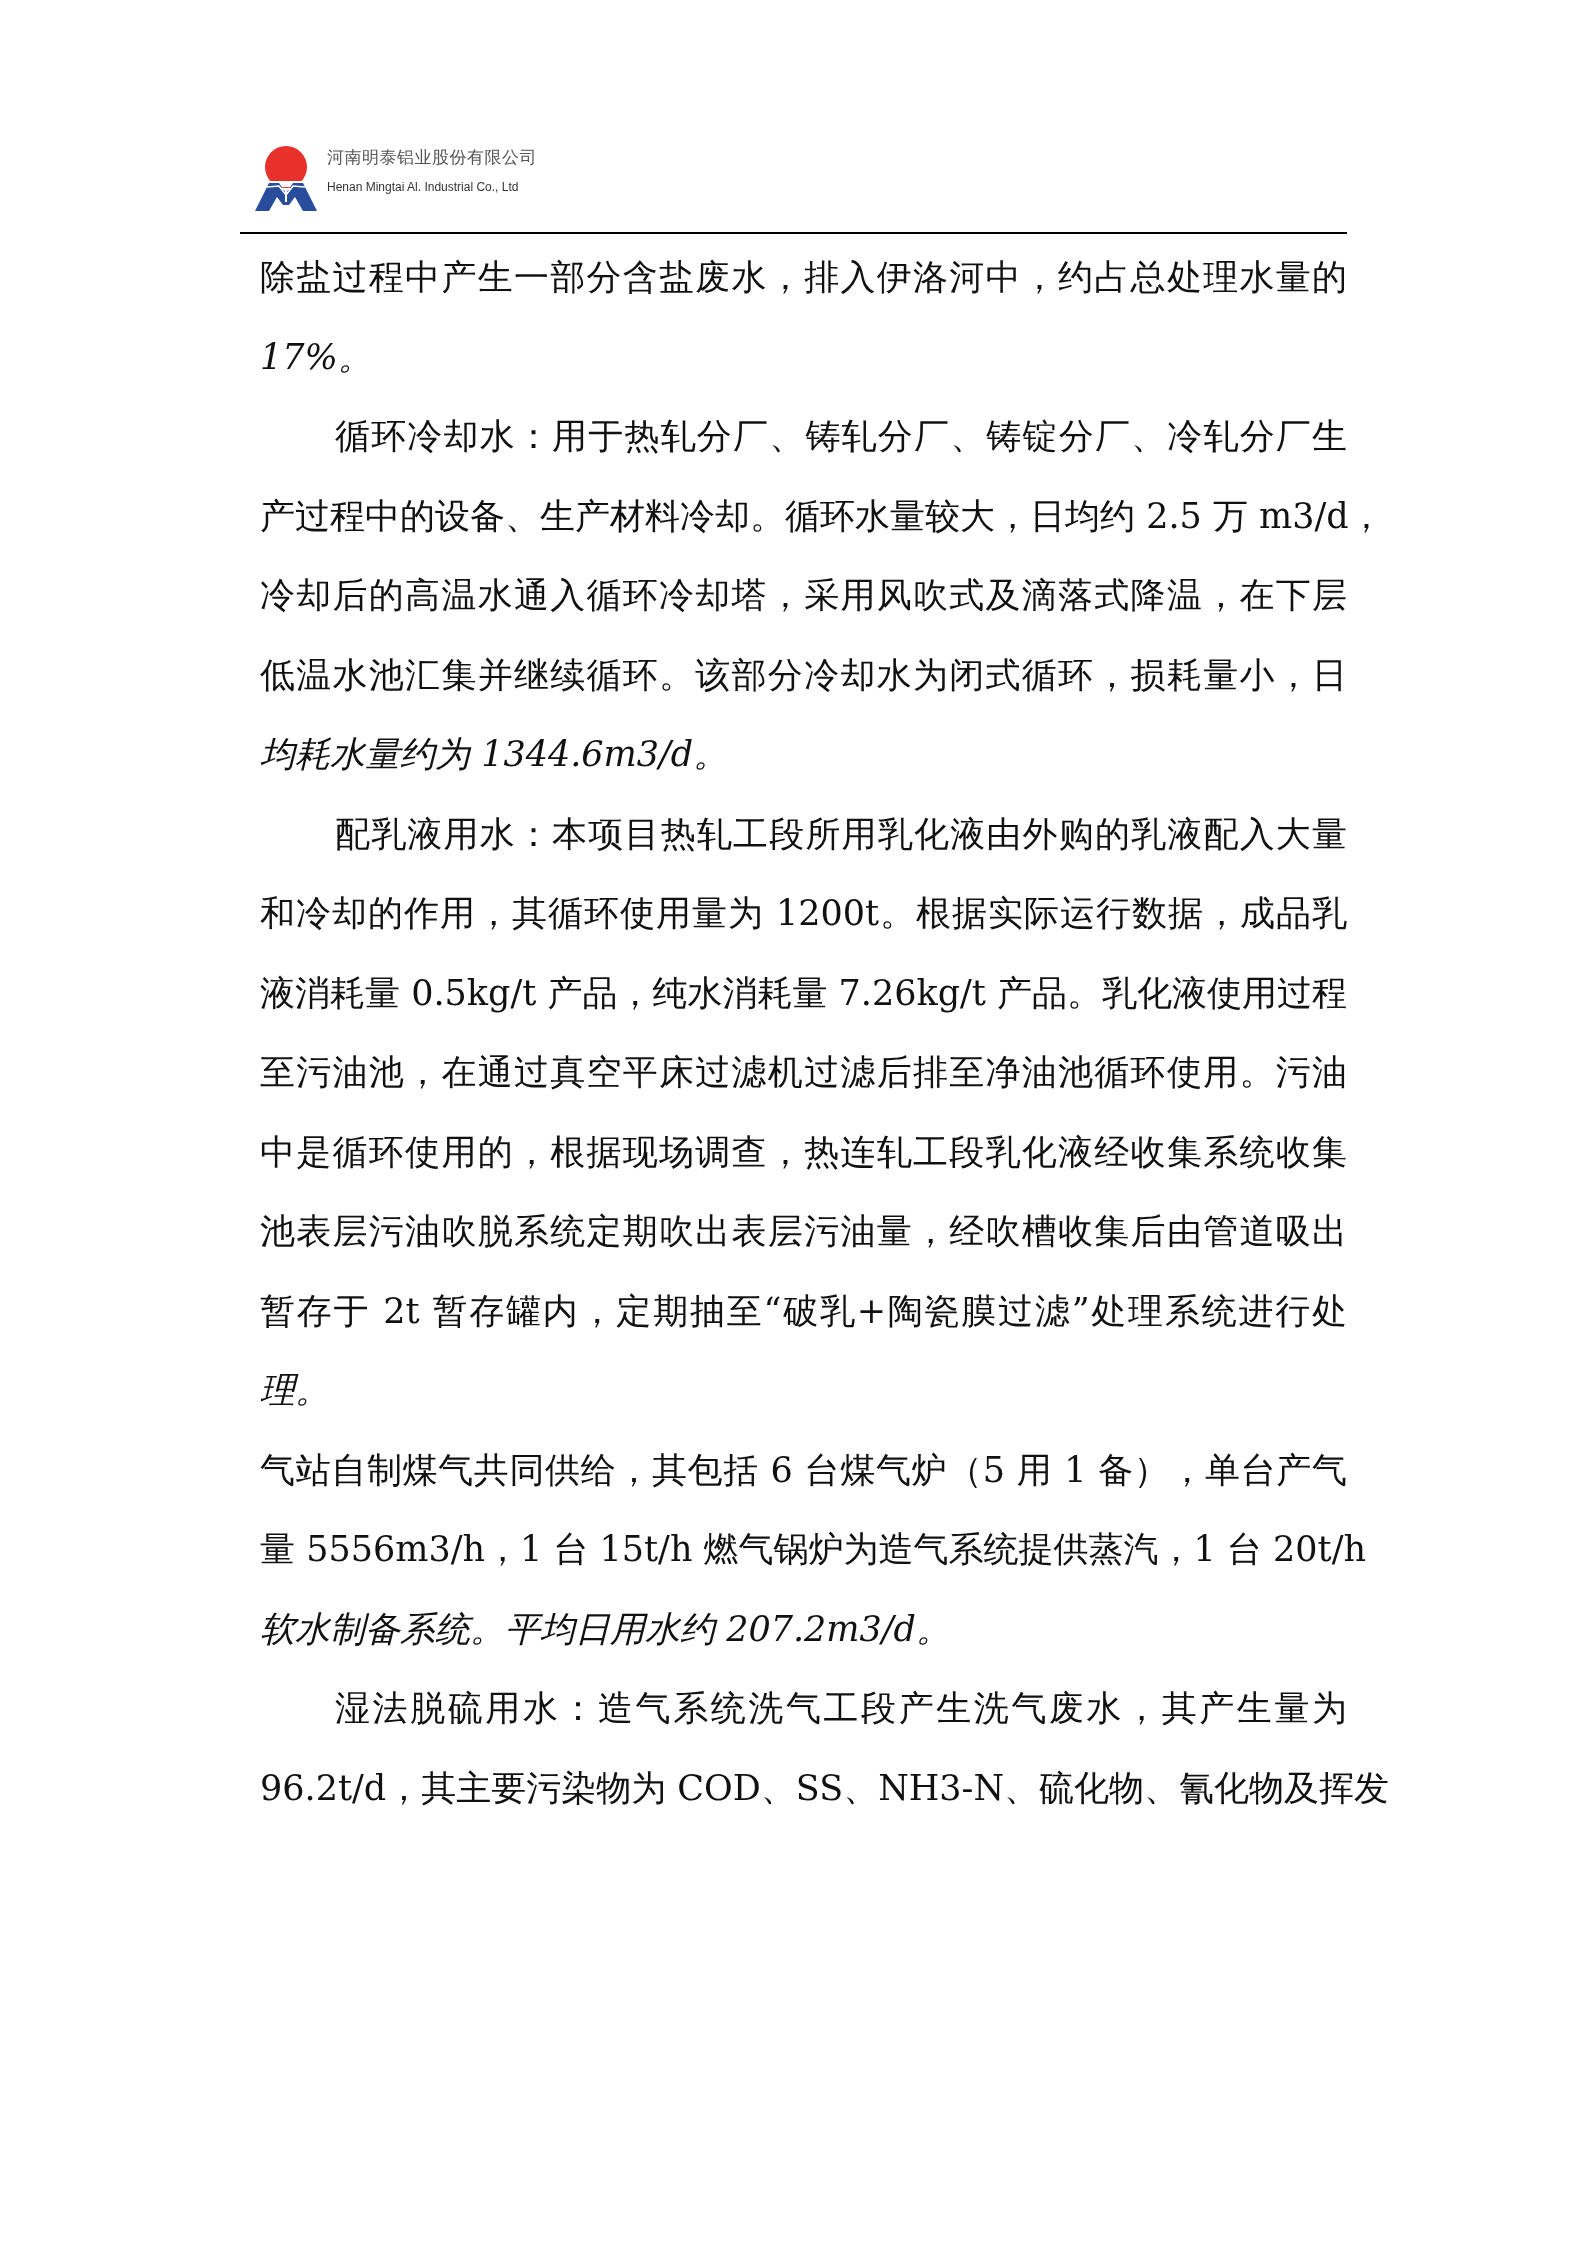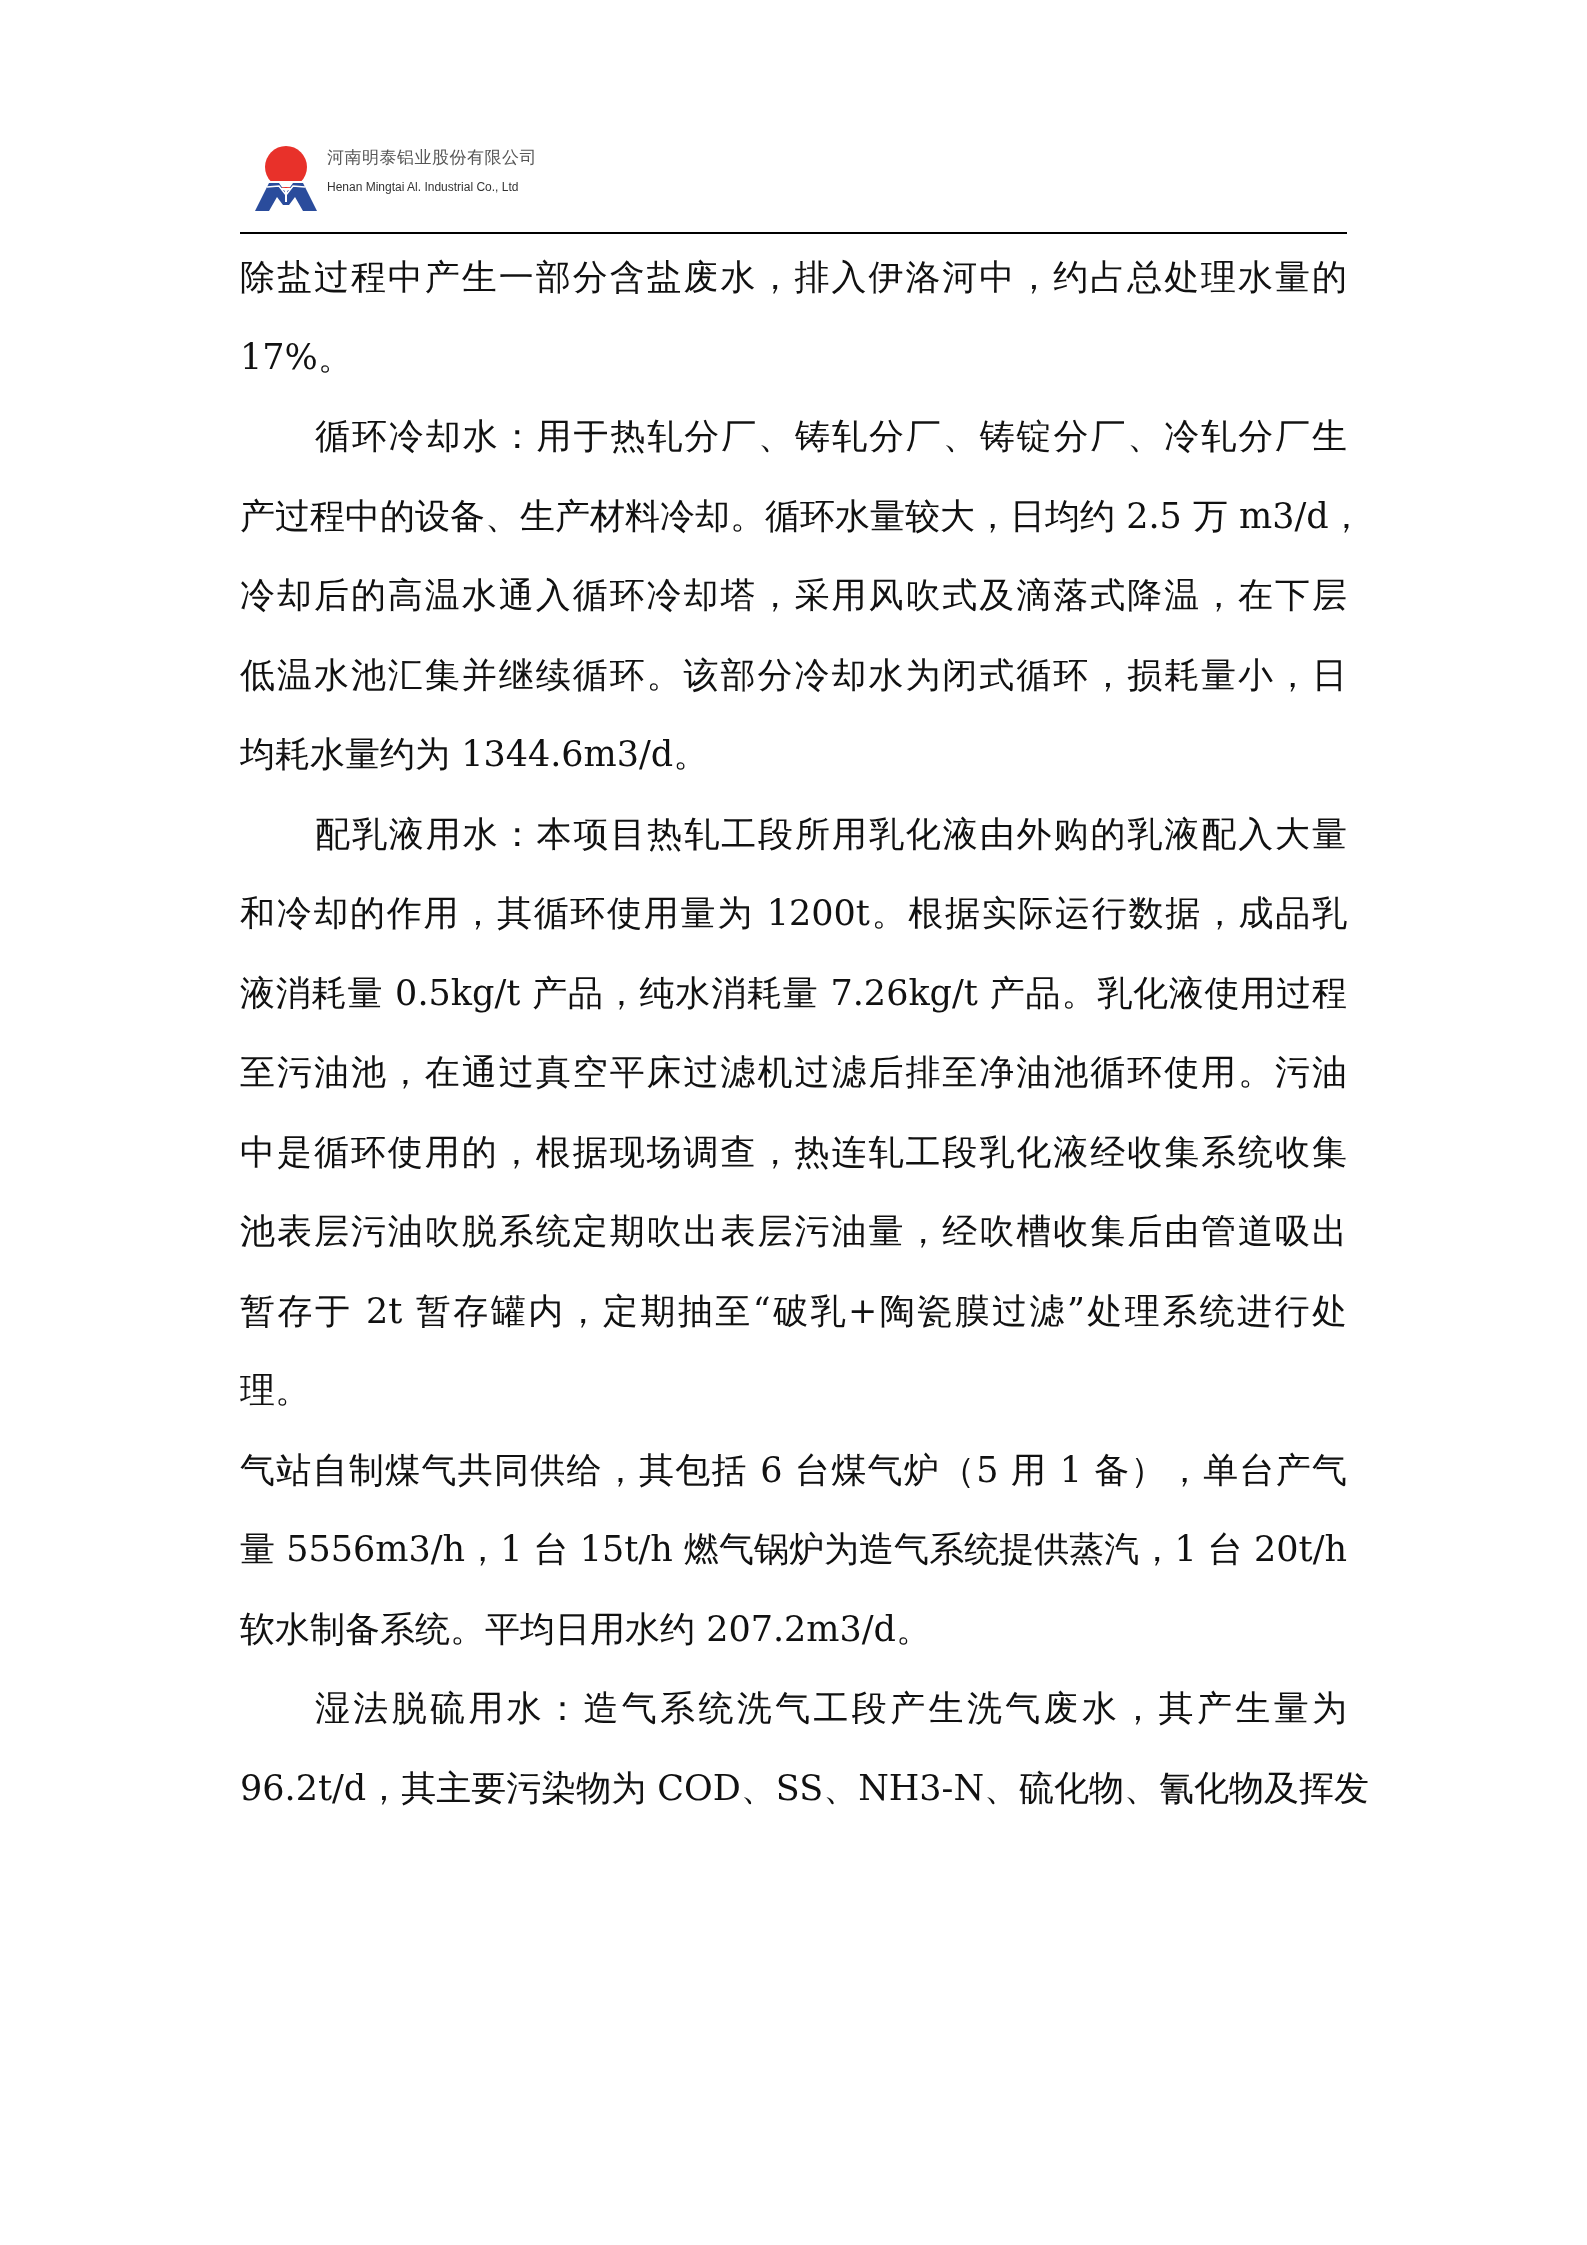--- a/index.html
+++ b/index.html
@@ -71,26 +71,28 @@
       width: 1107px;
     }
     .line {
       height: 79.5px;
       line-height: 79.5px;
       font-size: 35px;
       white-space: nowrap;
       overflow: visible;
       text-align: justify;
       text-align-last: justify;
+      margin-left: 20px;
     }
     .line.indent {
       padding-left: 75px;
     }
     .line.last {
       text-align-last: left;
+      font-style: italic;
     }
   </style>
 </head>
 <body>
 
 <div class="page">
 
   <div class="header">
     <svg class="logo" viewBox="0 0 62 68" xmlns="http://www.w3.org/2000/svg">
 

